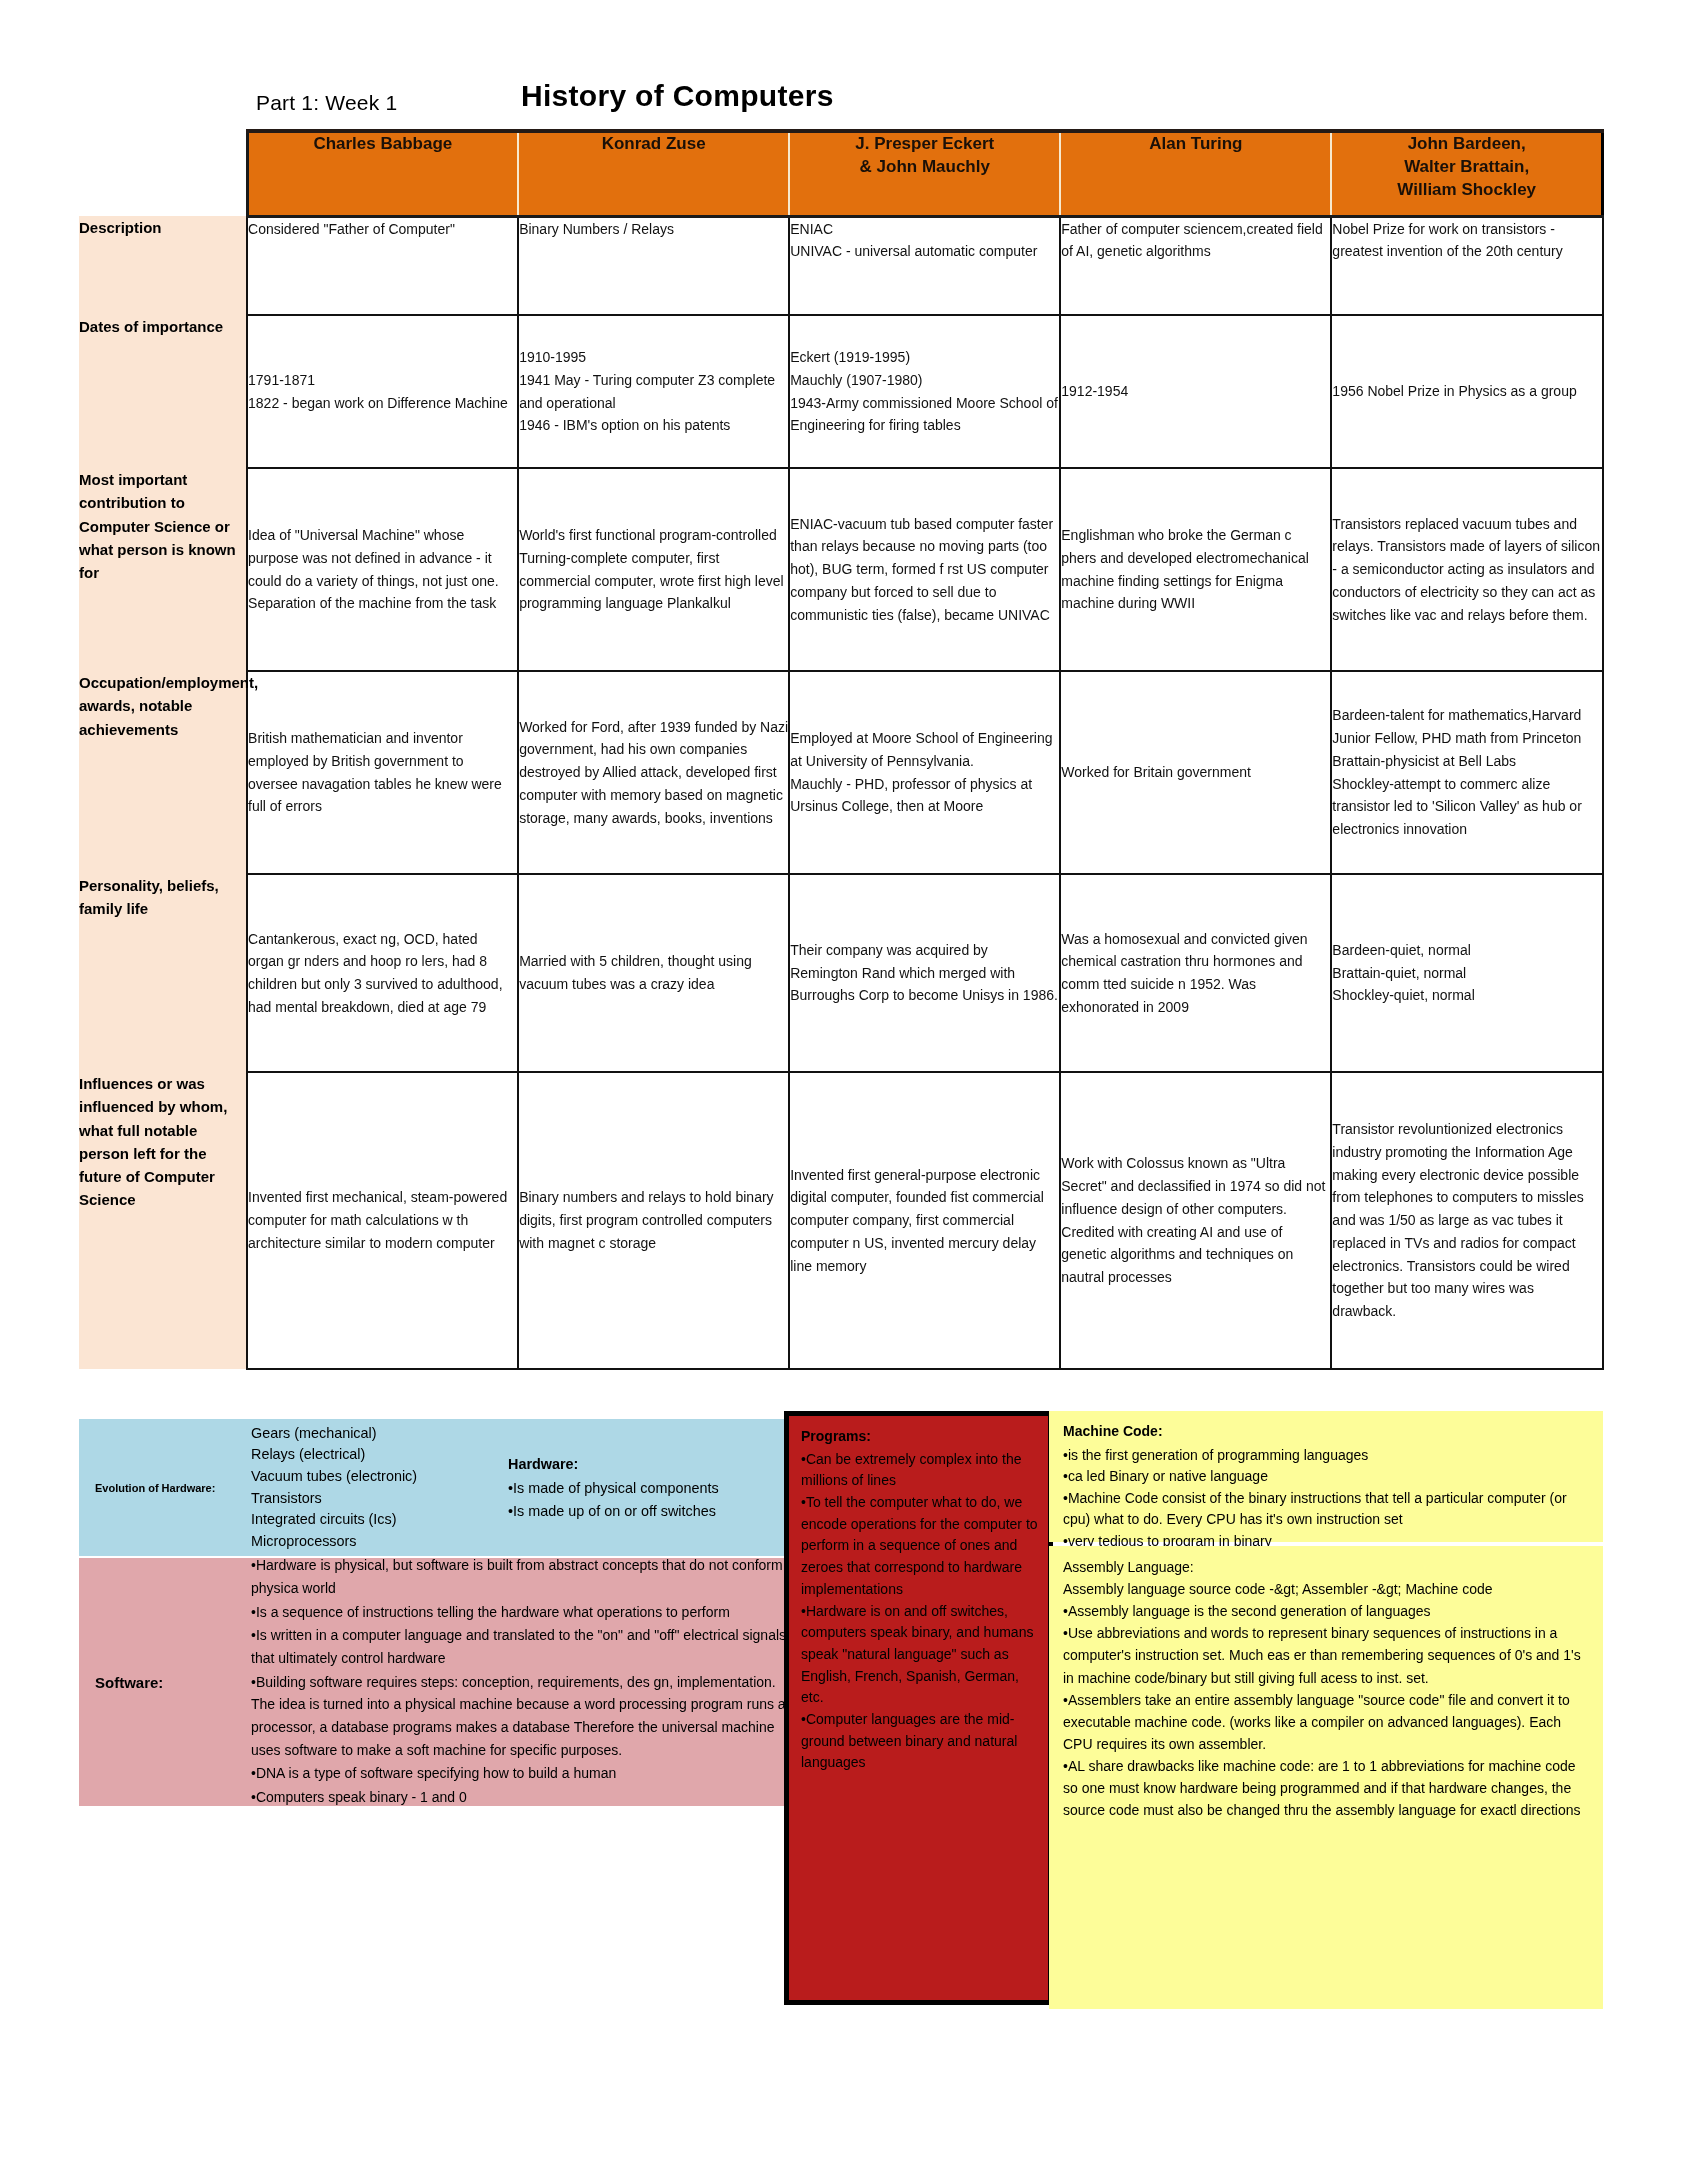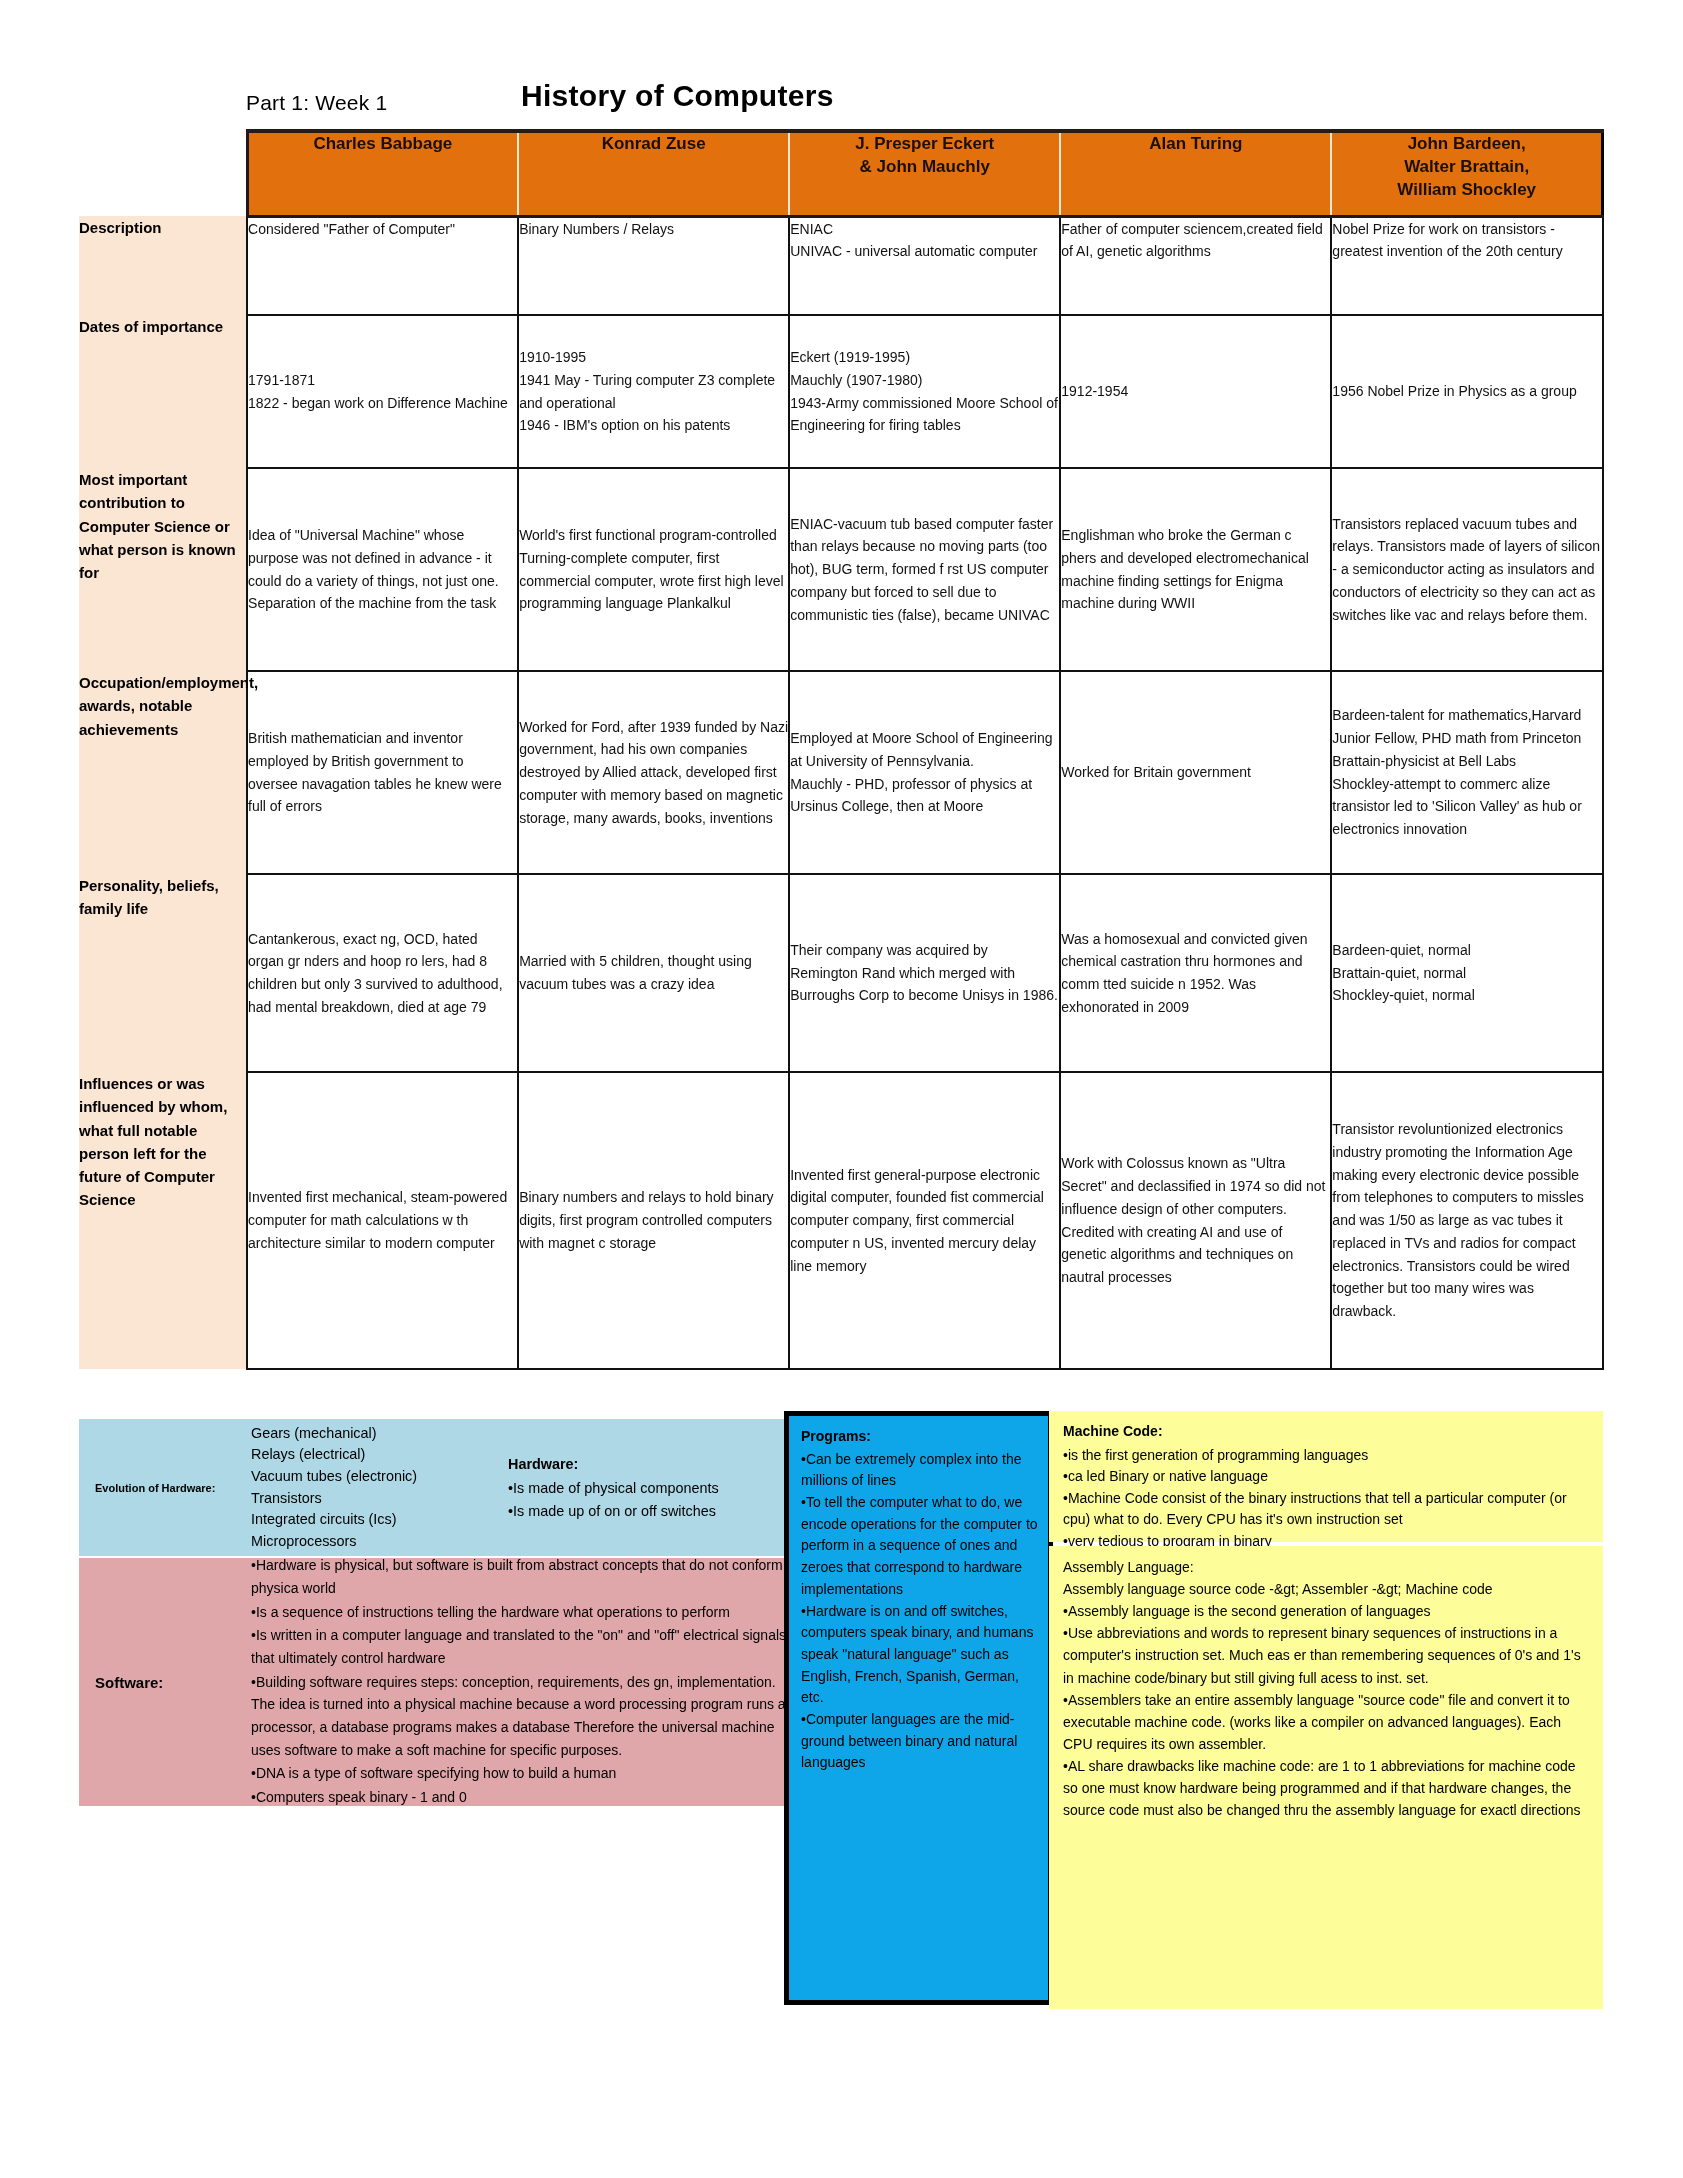--- a/index.html
+++ b/index.html
@@ -23,21 +23,21 @@
   }
 
   
   .titlebar {
     position: absolute;
     left: 246px; top: 79px;
     width: 1386px; height: 50px;
   }
   .part-label {
     position: absolute;
-    left: 0; top: 12px;
+    left: 10px; top: 12px;
     font-size: 21px;
     font-weight: 400;
     letter-spacing: 0.2px;
     white-space: nowrap;
   }
   .doc-title {
     position: absolute;
     left: 275px; top: 0px;
     font-size: 30px;
     font-weight: bold;
@@ -165,21 +165,21 @@
     font-size: 14px;
     line-height: 1.62;
     padding-right: 10px;
   }
   .sw-body div { margin: 0 0 1px 0; }
 
   .panel-prog {
     position: absolute;
     left: 705px; top: -8px;
     width: 269px; height: 594px;
-    background: #0ea5e9;
+    background: #b91c1c;
     border: 5px solid #000;
     padding: 10px 10px 10px 12px;
     font-size: 14px;
     line-height: 1.55;
   }
   .panel-prog .bold { font-weight: bold; display: block; margin-bottom: 1px; }
   .panel-prog div { margin-bottom: 0; }
 
   .panel-mc {
     position: absolute;

